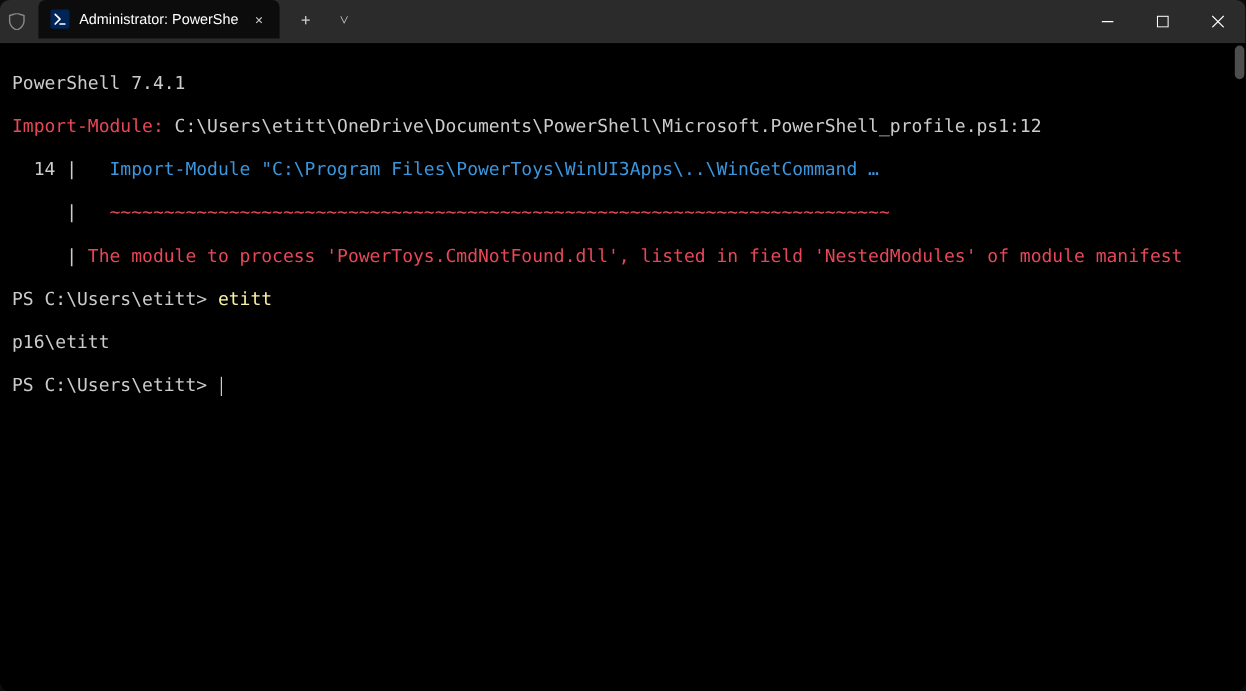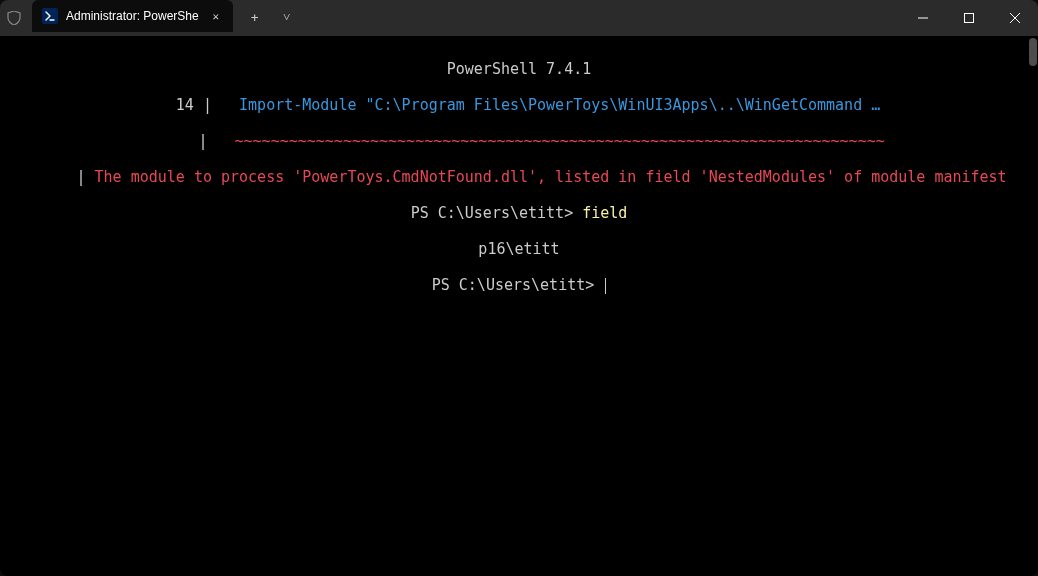--- a/index.html
+++ b/index.html
@@ -107,21 +107,20 @@
     }
     .terminal-area {
       position: relative;
       height: calc(100% - 36px);
       background: #000000;
       padding: 6px 10px 20px 10px;
       color: #cccccc;
       line-height: 1.2;
       white-space: pre;
       overflow: hidden;
-      text-align: center;
     }
     .scrollbar {
       position: absolute;
       right: 0;
       top: 0;
       width: 10px;
       height: 100%;
     }
     .scrollbar-thumb {
       position: absolute;
@@ -194,22 +193,23 @@
       <svg width="10" height="10" viewBox="0 0 10 10">
           <line x1="0" y1="0" x2="10" y2="10" stroke="#fff" stroke-width="1"></line>
           <line x1="10" y1="0" x2="0" y2="10" stroke="#fff" stroke-width="1"></line>
         </svg>
     </div>
   </div>
 </div>
 
 <div class="terminal-area">
 <span class="line c-white">PowerShell 7.4.1</span>
+<span class="line"><span class="c-red">Import-Module:</span><span class="c-white"> C:\Users\etitt\OneDrive\Documents\PowerShell\Microsoft.PowerShell_profile.ps1:12</span></span>
 <span class="line"><span class="c-white">  14 | </span><span class="c-cyan">  Import-Module "C:\Program Files\PowerToys\WinUI3Apps\..\WinGetCommand …</span></span>
 <span class="line"><span class="c-white">     | </span><span class="c-red">  ~~~~~~~~~~~~~~~~~~~~~~~~~~~~~~~~~~~~~~~~~~~~~~~~~~~~~~~~~~~~~~~~~~~~~~~~</span></span>
 <span class="line"><span class="c-white">     | </span><span class="c-red">The module to process 'PowerToys.CmdNotFound.dll', listed in field 'NestedModules' of module manifest</span></span>
-<span class="line"><span class="c-white">PS C:\Users\etitt&gt; </span><span class="c-yellow">field</span></span>
+<span class="line"><span class="c-white">PS C:\Users\etitt&gt; </span><span class="c-yellow">etitt</span></span>
 <span class="line c-white">p16\etitt</span>
 <span class="line"><span class="c-white">PS C:\Users\etitt&gt; </span><span class="cursor"></span></span>
   <div class="scrollbar">
     <div class="scrollbar-thumb"></div>
   </div>
 </div>
 
 </body></html>

